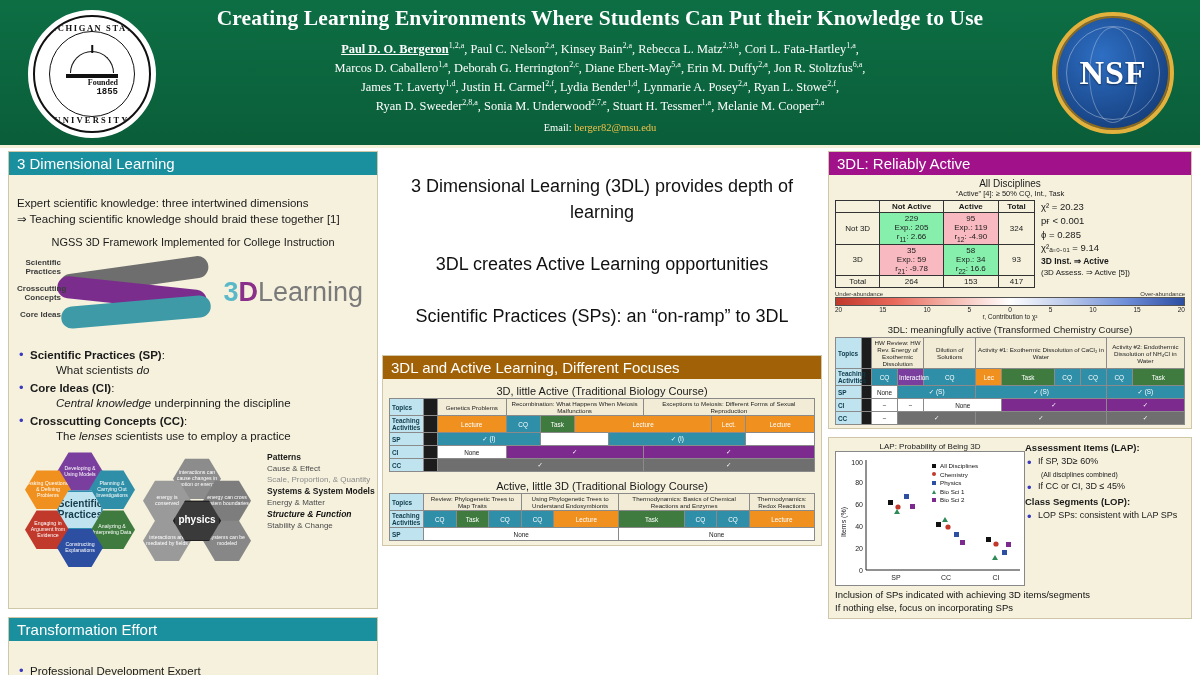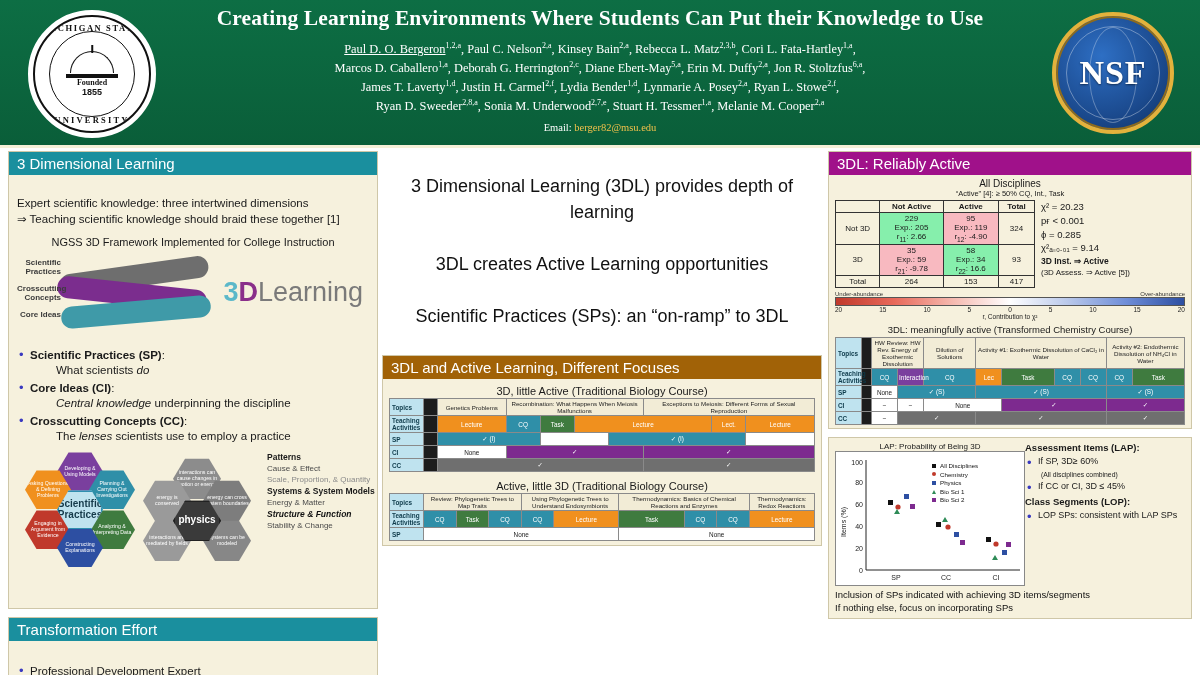--- a/index.html
+++ b/index.html
@@ -28,21 +28,21 @@
     font-family:"Liberation Serif", serif;
     font-size:21.5px; font-weight:bold; color:#ffffff;
     letter-spacing:0.1px; line-height:1.15;
     white-space:nowrap;
   }
   .authors {
     font-family:"Liberation Serif", serif;
     color:#ffffff; font-size:12.4px; line-height:1.52;
     margin-top:9px;
   }
-  .authors .u { text-decoration:underline; }
+  .authors .u { text-decoration:underline;font-weight:bold; }
   .authors sup { font-size:8px; }
   .email-line {
     font-family:"Liberation Serif", serif;
     font-size:10.5px; color:#ffffff; margin-top:6px;
   }
   .email-line .addr { color:#f0c14b; }
 
   
   .msu-seal {
     position:absolute; left:28px; top:10px;
@@ -63,27 +63,27 @@
   }
   .seal-top, .seal-bot {
     position:absolute; width:100%; text-align:center;
     font-family:"Liberation Serif", serif; font-size:8.5px;
     letter-spacing:1.6px; color:#111; font-weight:bold;
   }
   .seal-top { top:6px; }
   .seal-bot { bottom:6px; letter-spacing:2.2px;}
   .seal-center {
     position:absolute; top:50%; left:50%; transform:translate(-50%,-50%);
-    text-align:center;
+    text-align:right;
   }
   .seal-center .founded {
     font-family:"Liberation Serif", serif; font-size:8px; color:#111; font-weight:bold;
   }
   .seal-center .year {
-    font-family:Liberation Sans, sans-serif; font-size:9px; color:#111; font-weight:bold;
+    font-family:Liberation Mono, monospace; font-size:9px; color:#111; font-weight:bold;
   }
   .seal-dome {
     width:44px;height:22px;border-radius:22px 22px 0 0;
     border:1.4px solid #111; border-bottom:none; margin:0 auto 1px;
     position:relative; background:#fff;
   }
   .seal-dome:after{
     content:""; position:absolute; left:50%; top:-7px; transform:translateX(-50%);
     width:1.5px;height:8px;background:#111;
   }

